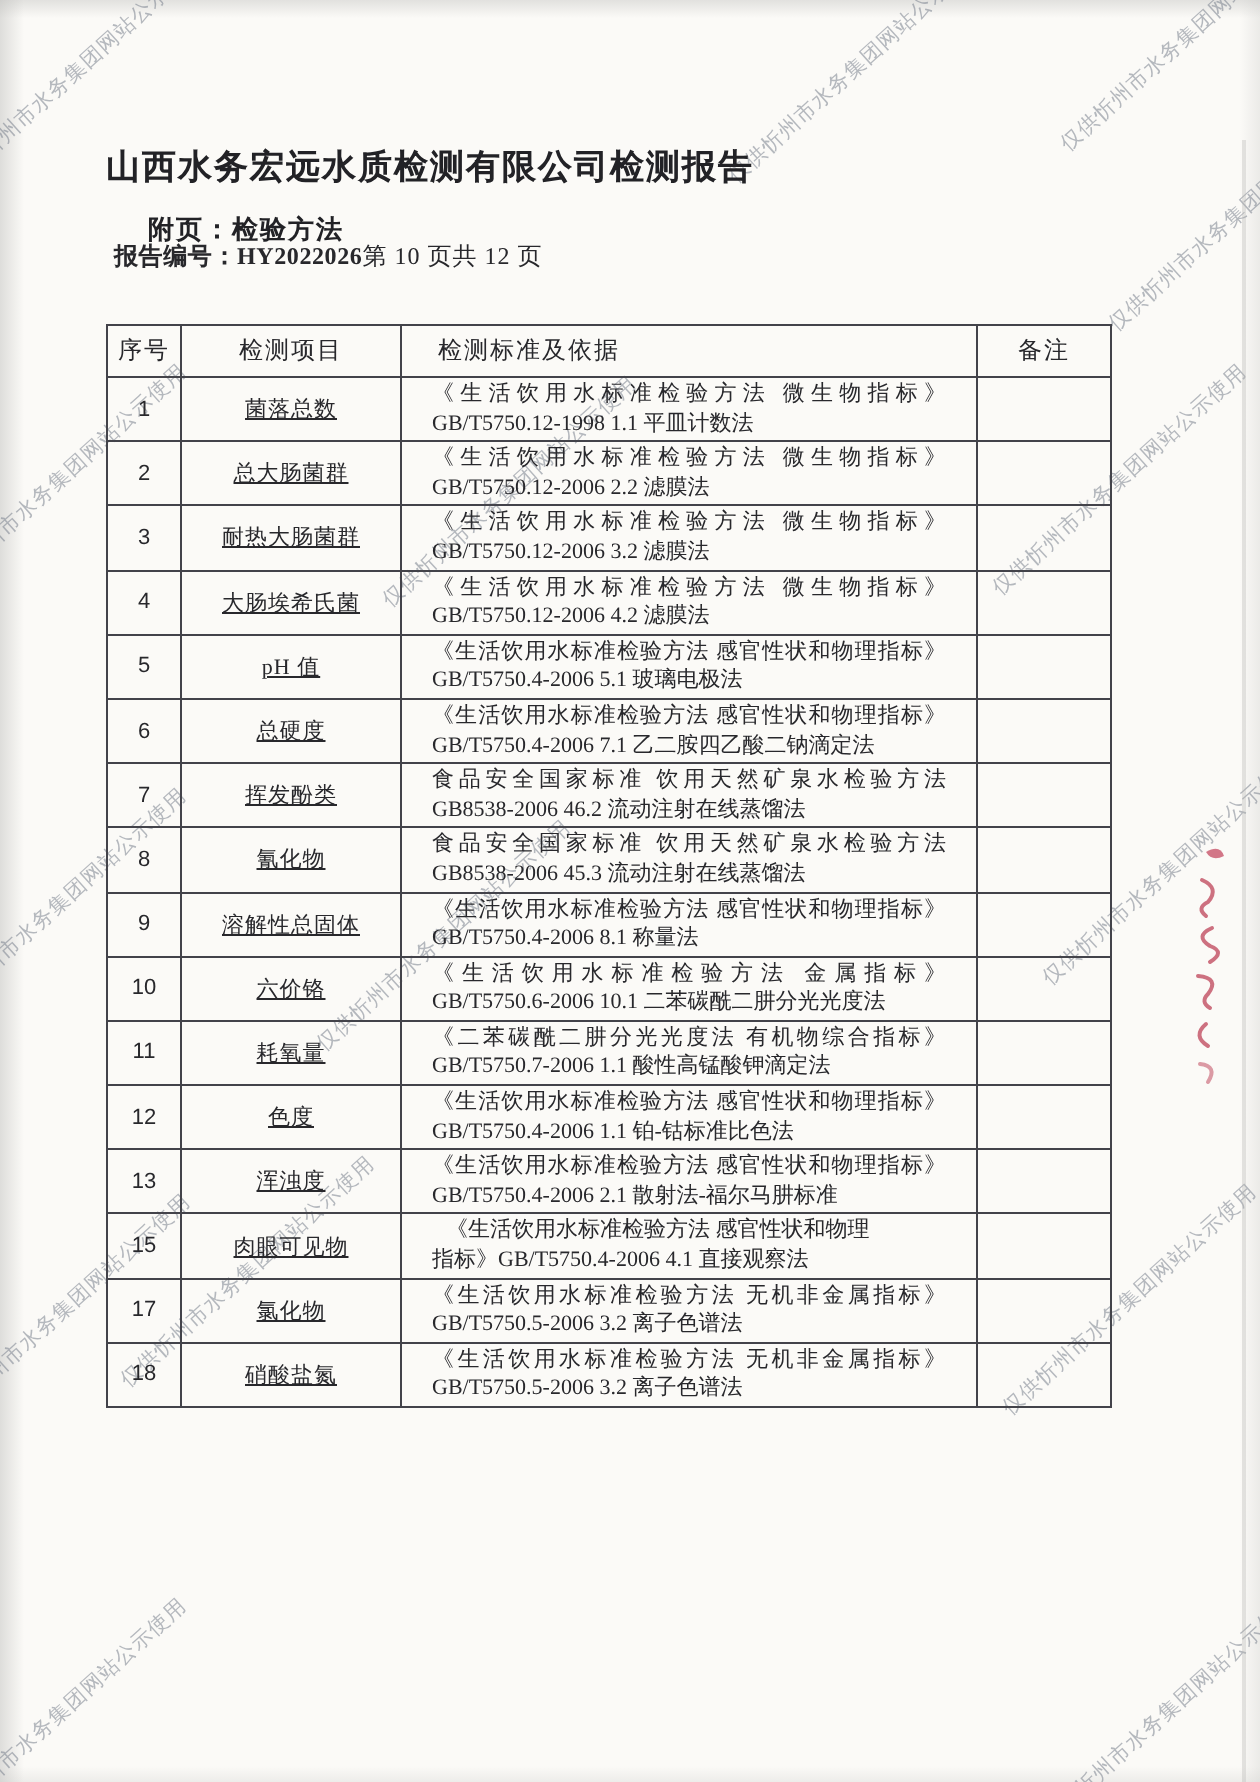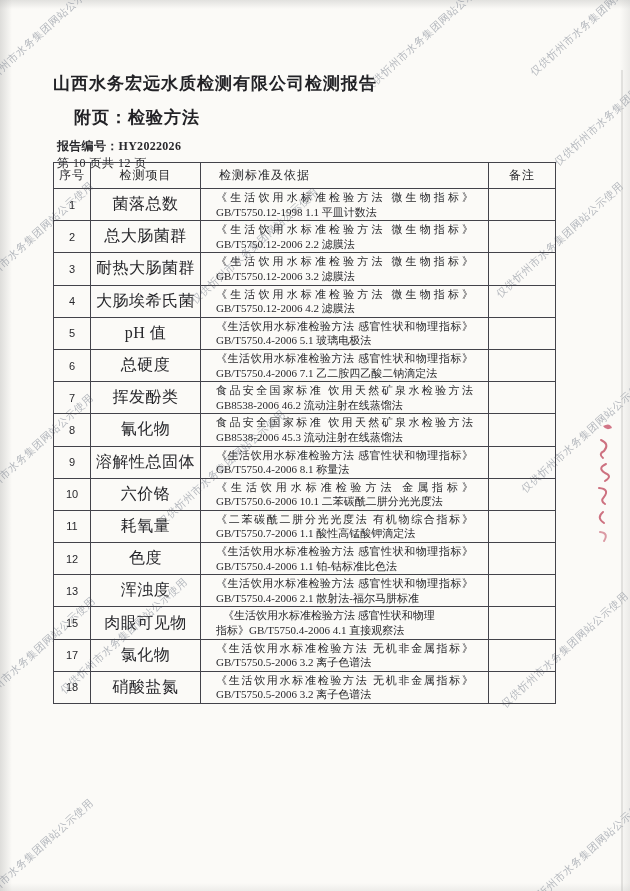--- a/index.html
+++ b/index.html
@@ -24,48 +24,47 @@
     color:rgba(122,130,142,0.55);
   }
   .scan-edge{position:absolute;top:70px;bottom:0;right:7px;width:2px;background:rgba(184,184,180,0.35);}
   .title{
     position:absolute;left:53px;top:72px;width:502px;margin:0;
     text-align:left;font-family:"Liberation Sans","DejaVu Sans",sans-serif;
     font-size:17px;font-weight:bold;letter-spacing:1px;color:#222226;
   }
   .subtitle{
     position:absolute;left:57px;top:106px;
-    font-size:17px;font-weight:bold;letter-spacing:1px;color:#222226;padding-left:17px;
+    font-size:13px;font-weight:bold;letter-spacing:1px;color:#222226;padding-left:17px;
   }
   .meta-row{
-    position:absolute;left:57px;top:138px;width:475px;
+    position:absolute;left:57px;top:120px;width:475px;
     display:flex;justify-content:flex-start;align-items:baseline;
     font-size:12px;
-    flex-direction:column;
   }
   .report-no{font-weight:bold;letter-spacing:.3px;}
   .page-indicator{letter-spacing:.5px;}
   table.methods-table{
     position:absolute;left:53px;top:162px;width:502px;
     border-collapse:collapse;table-layout:fixed;
     background:transparent;
   }
   .methods-table th,.methods-table td{
     border:1.6px solid #43434a;
     padding:0;
     font-weight:normal;
     vertical-align:middle;
   }
   .methods-table thead tr{height:26px;}
   .methods-table tbody tr{height:32px;}
   .methods-table tbody tr:last-child{height:31px;}
   .methods-table th{font-size:12px;letter-spacing:1px;text-align:center;}
   th.h-std{text-align:left;padding-left:18px;}
   td.c-no{text-align:center;font-size:11px;font-family:"Liberation Sans","DejaVu Sans",sans-serif;}
-  td.c-item{text-align:center;font-size:16px;letter-spacing:.5px;}
+  td.c-item{text-align:center;font-size:11px;letter-spacing:.5px;text-decoration:underline;}
   td.c-std{padding:1px 15px;}
   td.c-std .l{font-size:11px;line-height:14.6px;}
   td.c-std .jl{text-align:justify;text-align-last:justify;}
   td.c-std .indent{padding-left:7px;}
   .red-marks{position:absolute;left:586px;top:420px;opacity:.8;}
 </style>
 </head>
 <body>
 
 <div class="page">

